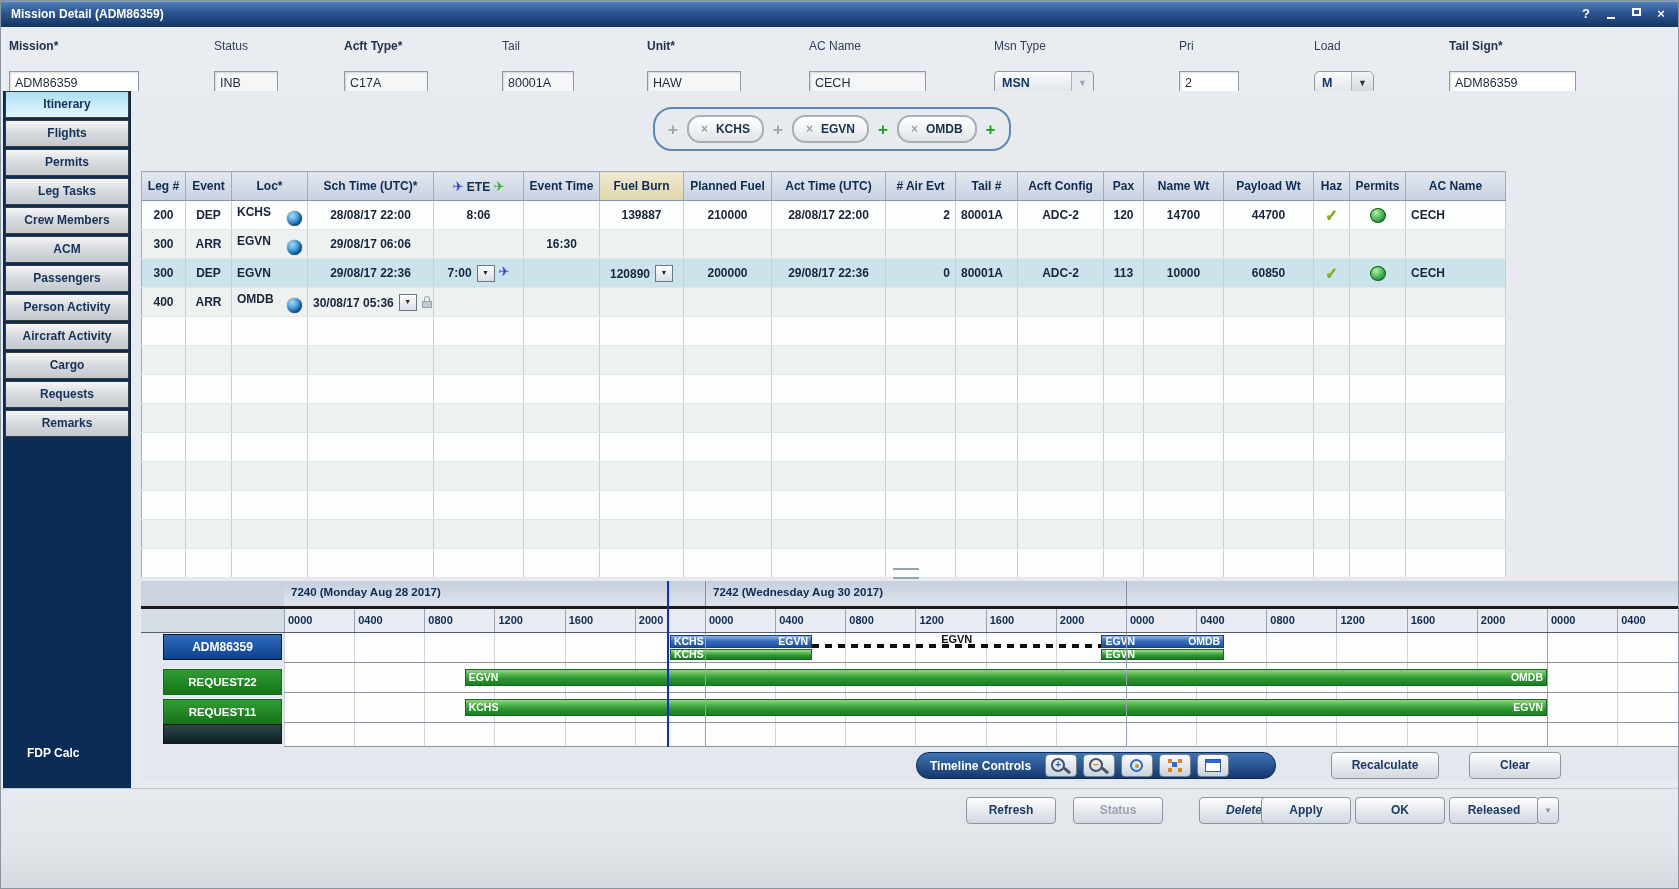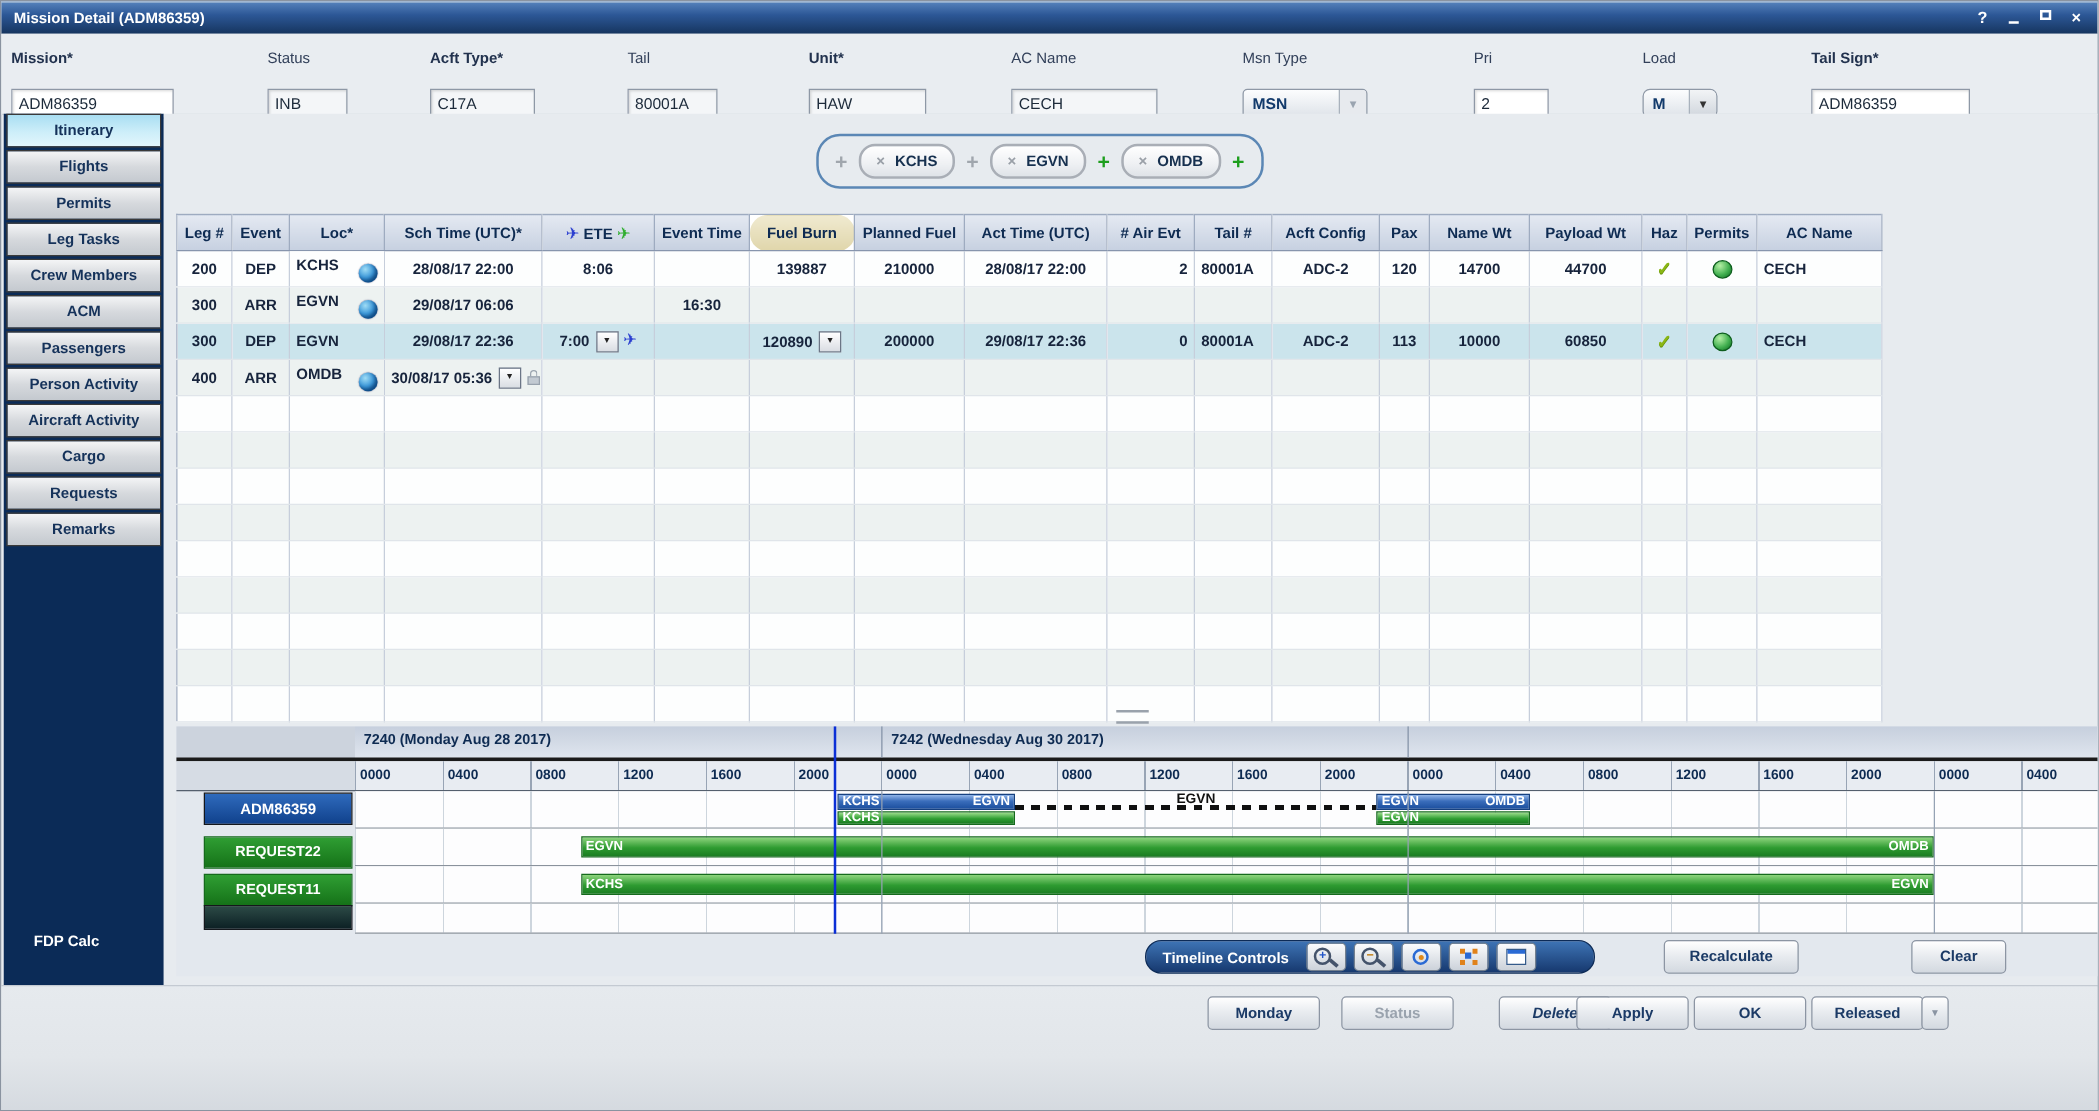--- a/index.html
+++ b/index.html
@@ -40,21 +40,21 @@
   .plus{font:bold 17px/17px "Liberation Sans",sans-serif;color:#a0a6ad;}
   .plus.green{color:#1d9e1d;}
   .chip{display:inline-flex;align-items:center;height:24px;padding:0 12px;border:2px solid #a9aeb6;border-radius:13px;background:linear-gradient(#ffffff,#eef0f3 60%,#dfe3e8);}
   .chipx{font:900 12px "Liberation Sans",sans-serif;color:#9aa0a8;margin-right:8px;}
   .chipcode{font:bold 12px "Liberation Sans",sans-serif;color:#16304f;}
 
   
   .tablewrap{position:absolute;left:10px;top:80px;}
   table.itintable{border-collapse:collapse;table-layout:fixed;width:1364px;background:#fff;border:1px solid #9eabc0;}
   .itintable th{height:28px;background:linear-gradient(#e4e9f2,#c6d0e0);border-right:1px solid #9eabc0;border-bottom:1px solid #8795ad;font:bold 12px "Liberation Sans",sans-serif;color:#0e2b52;padding:0 2px;overflow:hidden;white-space:nowrap;}
-  .itintable th.hl{background:linear-gradient(#f0ead0,#e0d6ab);border-radius:14px;}
+  .itintable th.hl{background:linear-gradient(#f0ead0,#e0d6ab);}
   .itintable td{height:28px;border-right:1px solid #c6cedb;border-bottom:1px solid #e0e5ea;font:bold 12px "Liberation Sans",sans-serif;color:#17243c;text-align:center;padding:0 5px;overflow:hidden;white-space:nowrap;background:#fdfefe;}
   tr.alt td{background:#edf2f1;}
   tr.sel td{background:#cbe4ec;}
   .tleft{text-align:left!important;}
   .tright{text-align:right!important;}
   .loccell{position:relative;}
   .globe{display:inline-block;width:15px;height:15px;border-radius:50%;vertical-align:middle;float:right;margin-top:6px;background:radial-gradient(circle at 35% 30%,#9fdcf5 0%,#3f9ada 45%,#1565a8 80%);box-shadow:inset -2px -2px 3px rgba(0,40,90,.5),0 0 1px #336;}
   .check{font:900 15px "Liberation Sans",sans-serif;color:#8ab616;text-shadow:0 1px 0 #5d8b00;}
   .sphere{display:inline-block;width:14px;height:13px;border-radius:50%;background:radial-gradient(circle at 35% 28%,#b6f0a6 0%,#44b152 55%,#157a28 90%);border:1px solid #0e5e1e;vertical-align:middle;}
   .ddbtn{display:inline-block;width:16px;height:15px;margin-left:5px;border:1px solid #6b7686;background:linear-gradient(#fff,#d9dde3);font:7px/14px "Liberation Sans",sans-serif;color:#222;text-align:center;vertical-align:middle;}
@@ -112,21 +112,21 @@
   .ring{position:absolute;left:8px;top:4px;width:9px;height:9px;border:2.5px solid #2a6ad4;border-radius:50%;}
   .tdot{position:absolute;left:13px;top:9px;width:4px;height:4px;background:#e08a1a;border-radius:50%;}
   .fitdots{position:absolute;left:8px;top:4px;width:4px;height:4px;background:#e0821a;box-shadow:10px 0 #e0821a,0 9px #e0821a,10px 9px #e0821a;}
   .fitc{position:absolute;left:12px;top:7px;width:5px;height:5px;background:#2a6ad4;}
   .tblico{position:absolute;left:7px;top:4px;width:16px;height:13px;background:#fff;border:1px solid #345a8a;box-sizing:border-box;}
   .tblbar{position:absolute;left:8px;top:5px;width:14px;height:3px;background:#2a6ad4;}
 
   
   .btn{position:absolute;height:27px;border:1px solid #8c95a3;border-radius:4px;background:linear-gradient(#ffffff,#e9ecf0 45%,#d3d9e0);font:bold 12px/25px "Liberation Sans",sans-serif;color:#1b3a66;text-align:center;box-sizing:border-box;z-index:6;}
   .recalc{left:1200px;top:661px;width:108px;}
-  .clearb{left:1398px;top:661px;width:76px;}
+  .clearb{left:1338px;top:661px;width:92px;}
 
   
   .footer{position:absolute;left:0;top:787px;width:1679px;height:102px;background:linear-gradient(#e6eaee 0%,#e2e6ea 55%,#d4d9df 100%);border-top:1px solid #c4cad2;}
   .fbtn{top:8px;width:90px;}
   .fbtn.dis{color:#9aa3ae;}
   .arrowbtn{width:22px;font-size:8px;color:#8a94a2;}
 </style>
 </head>
 <body>
 
@@ -618,21 +618,21 @@
 
     <div class="tcbar">
       <span class="tclabel">Timeline Controls</span>
       <span id="tcicons"><span class="tcbtn"><span class="glass"></span><span class="handle"></span><span class="sign">+</span></span><span class="tcbtn"><span class="glass"></span><span class="handle"></span><span class="sign out">−</span></span><span class="tcbtn"><span class="ring"></span><span class="tdot"></span></span><span class="tcbtn"><span class="fitdots"></span><span class="fitc"></span></span><span class="tcbtn"><span class="tblico"></span><span class="tblbar"></span></span></span>
     </div>
     <div class="btn recalc">Recalculate</div>
     <div class="btn clearb">Clear</div>
   </div>
 
   <div class="footer" id="footer">
-      <div class="btn fbtn" style="left: 965px;">Monday</div>
+      <div class="btn fbtn" style="left: 965px;">Refresh</div>
       <div class="btn fbtn dis" style="left: 1072px;">Status</div>
       <div class="btn fbtn" style="left: 1198px; font-style: italic;">Delete</div>
       <div class="btn fbtn" style="left: 1260px;">Apply</div>
       <div class="btn fbtn" style="left: 1354px;">OK</div>
       <div class="btn fbtn" style="left: 1448px;">Released</div>
       <div class="btn fbtn arrowbtn" style="left: 1536px;">▼</div>
     </div>
 </div>
 
 </body></html>

